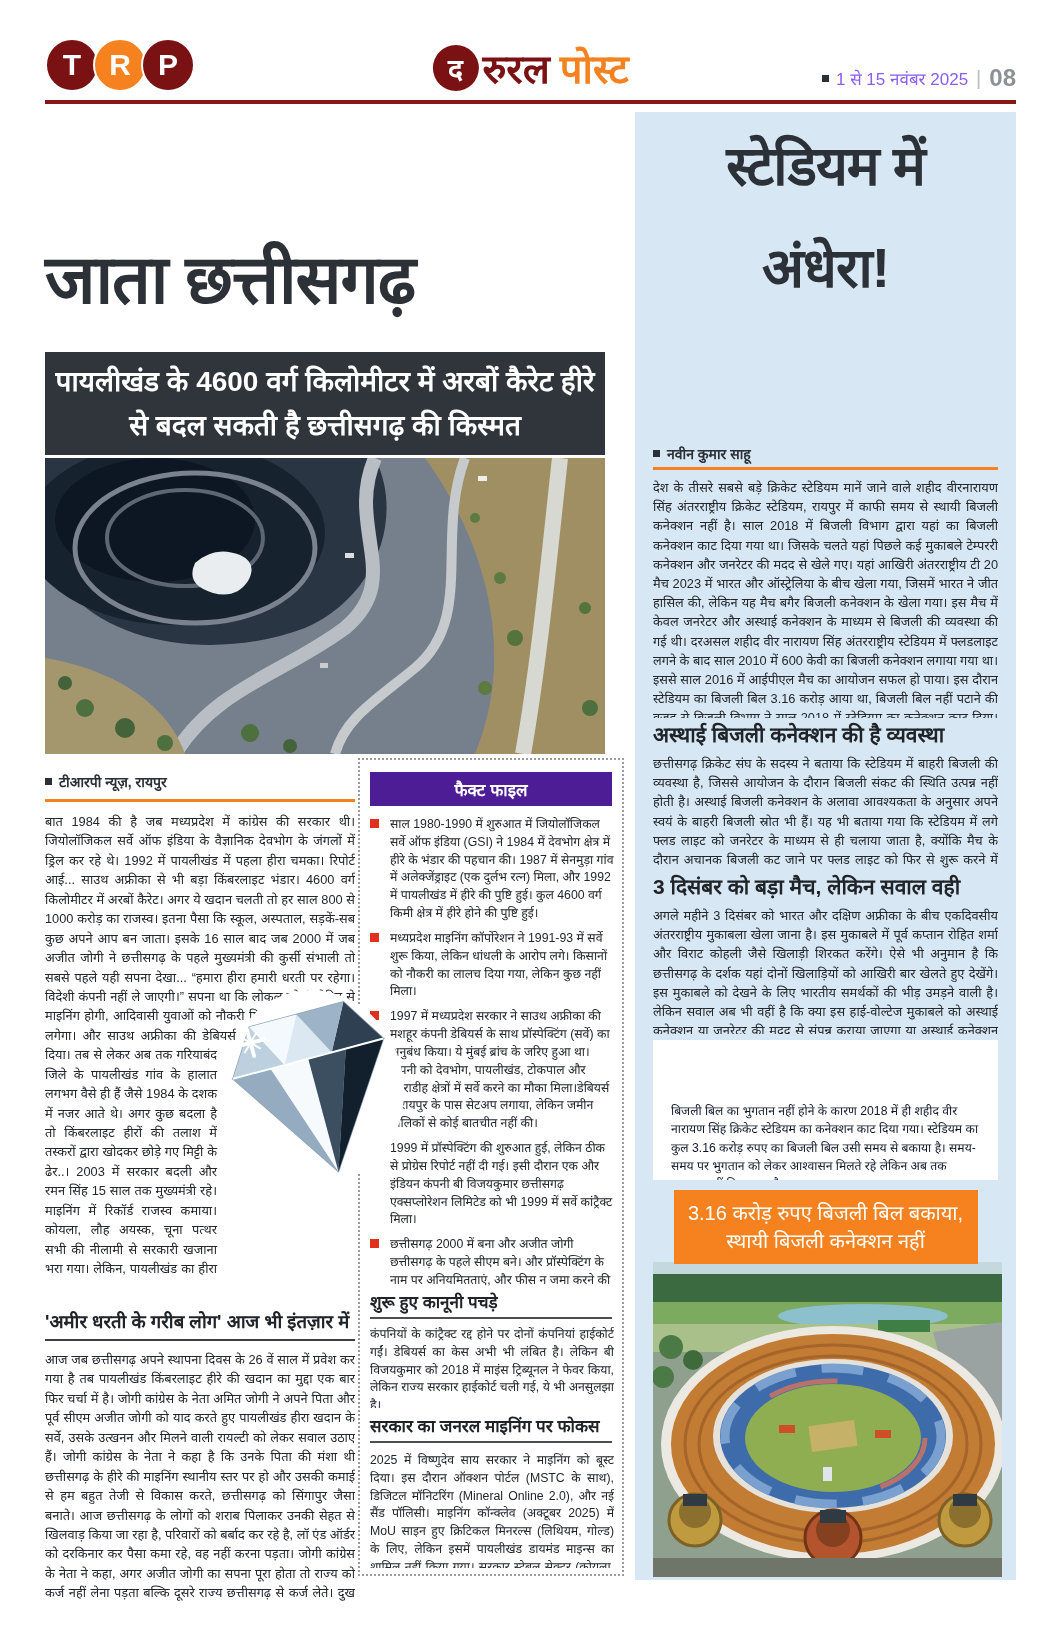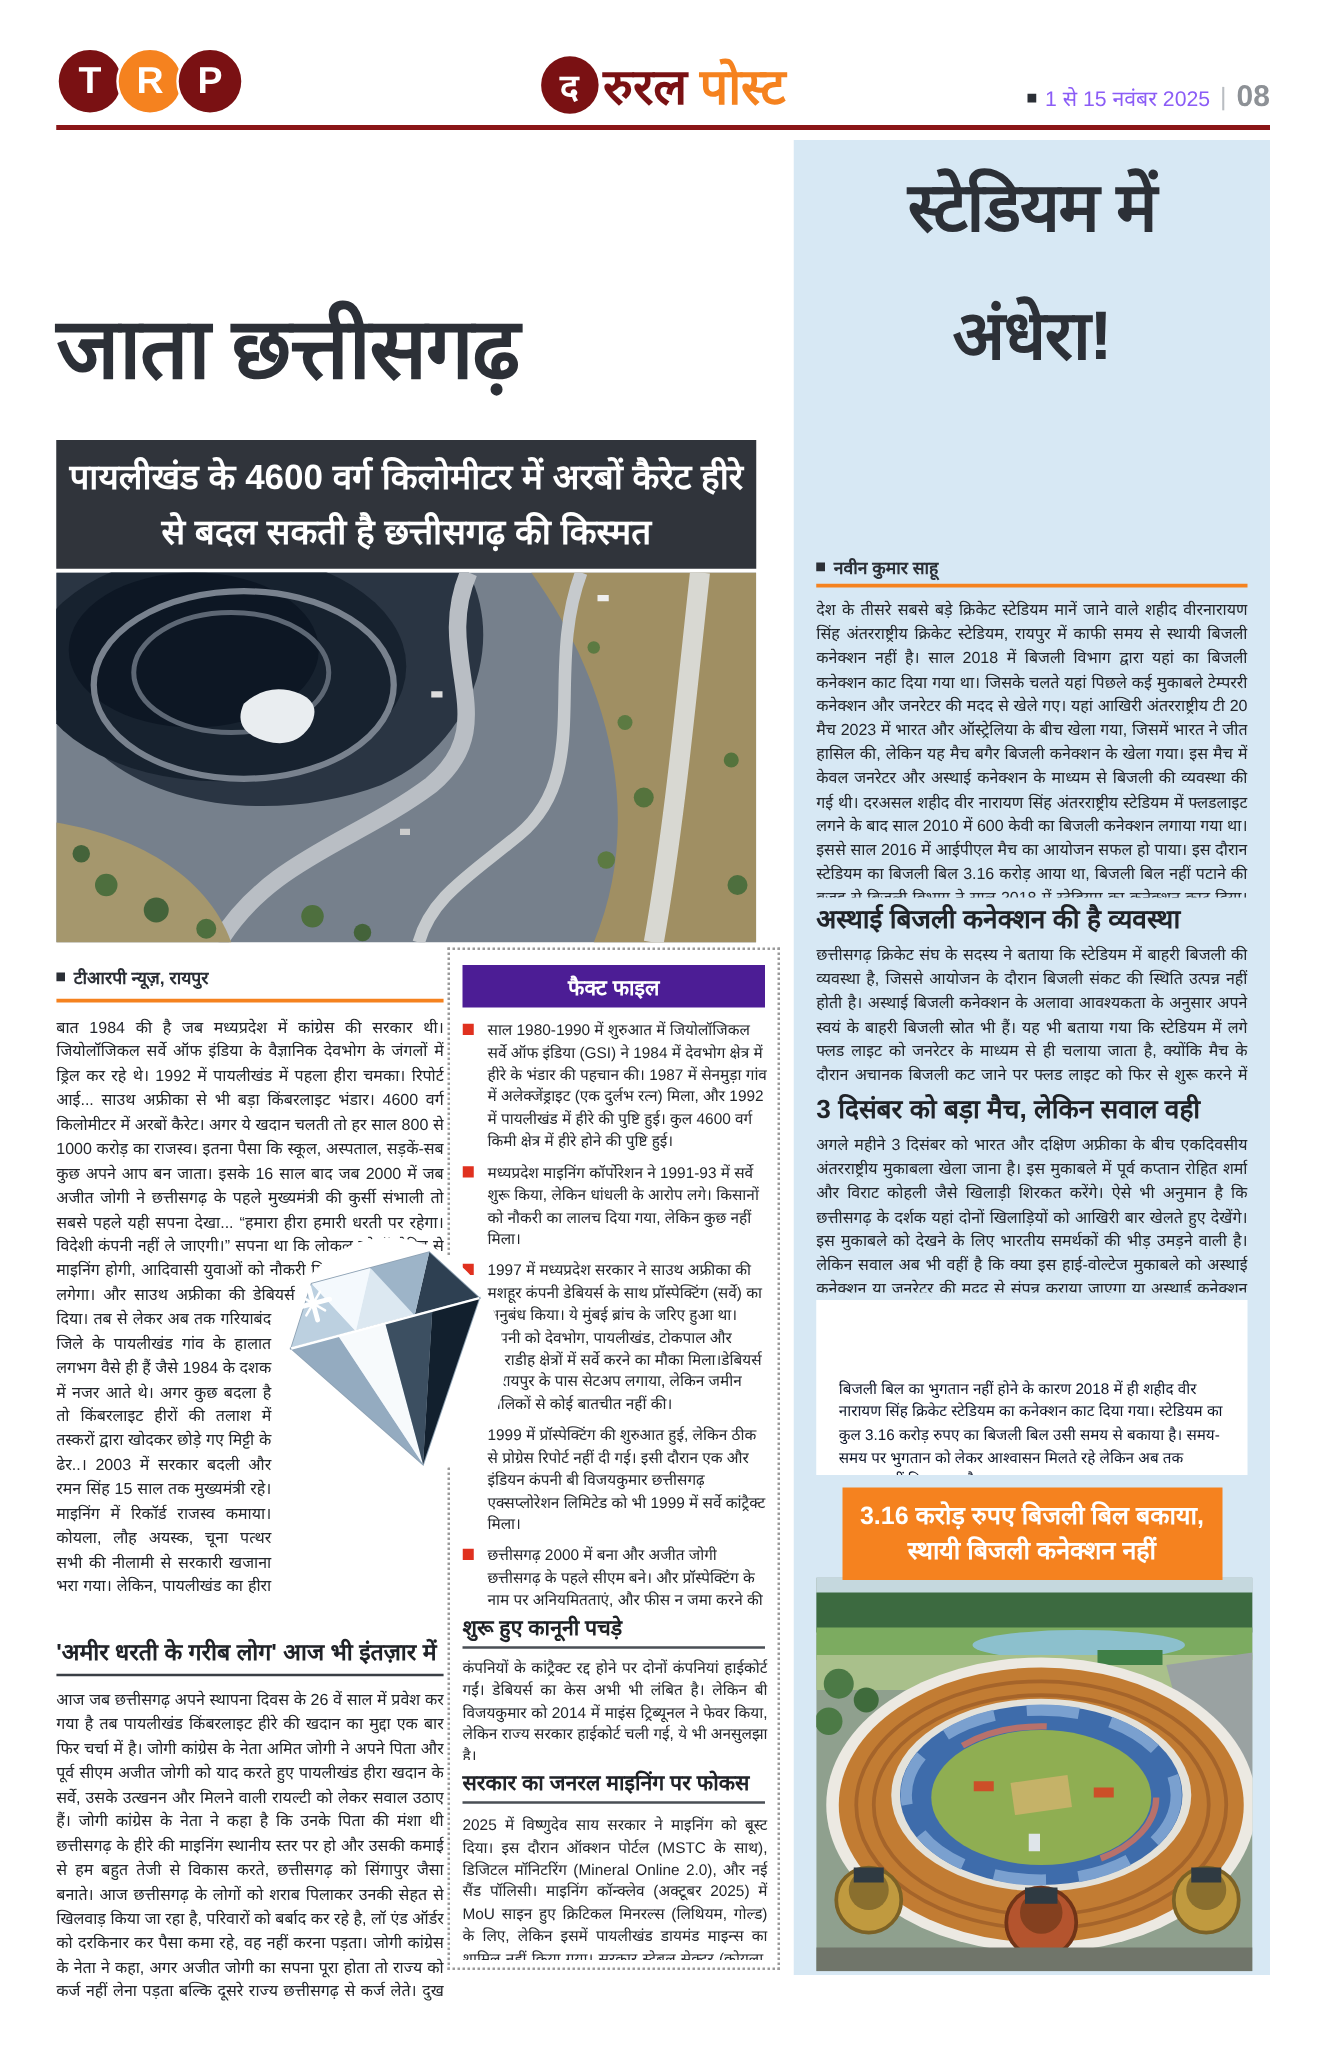--- a/index.html
+++ b/index.html
@@ -84,21 +84,21 @@
   .rb1 { top:366px; height:240px; }
   .rs-sec-h { position:absolute; left:18px; right:18px; font-size:21px; font-weight:800; color:#202328; }
   .rs1h { top:608px; } .rs1t { top:642px; height:116px; }
   .rs2h { top:760px; } .rs2t { top:794px; height:128px; }
   .rs-quote { position:absolute; left:18px; right:18px; top:928px; height:140px; background:#fff; padding:14px 18px 10px 18px; overflow:hidden; }
   .quote-text { font-size:12.2px; line-height:1.5; color:#0f172a; max-height:92px; overflow:hidden;margin-top:48px; }
   .quote-attr { text-align:left; font-size:12.5px; color:#3f454c; margin-top:5px; }
   .quote-attr .qname { font-weight:bold; color:#2b2f36; }
   .rs-highlight {
     position:absolute; top:1078px; left:50%; transform:translateX(-50%); width:304px;
-    background:#f5821f; color:#fff; text-align:center; font-weight:700; font-size:20px; line-height:1.4;
+    background:#f5821f; color:#fff; text-align:center; font-weight:400; font-size:20px; line-height:1.4;
     padding:9px 6px; z-index:4;
   }
   .rs-photo { position:absolute; left:18px; right:18px; top:1150px; height:315px; }
 </style>
 </head>
 <body>
 
 <div class="page">
 
   <div class="hdr">
@@ -181,21 +181,21 @@
   <aside class="factcol">
     <div class="fact-hdr">फैक्ट फाइल</div>
     <ul class="fact-bullets">
       <li><span class="rsq"></span><span>साल 1980-1990 में शुरुआत में जियोलॉजिकल सर्वे ऑफ इंडिया (GSI) ने 1984 में देवभोग क्षेत्र में हीरे के भंडार की पहचान की। 1987 में सेनमुड़ा गांव में अलेक्जेंड्राइट (एक दुर्लभ रत्न) मिला, और 1992 में पायलीखंड में हीरे की पुष्टि हुई। कुल 4600 वर्ग किमी क्षेत्र में हीरे होने की पुष्टि हुई।</span></li>
       <li><span class="rsq"></span><span>मध्यप्रदेश माइनिंग कॉर्पोरेशन ने 1991-93 में सर्वे शुरू किया, लेकिन धांधली के आरोप लगे। किसानों को नौकरी का लालच दिया गया, लेकिन कुछ नहीं मिला।</span></li>
       <li><span class="rsq"></span><span>1997 में मध्यप्रदेश सरकार ने साउथ अफ्रीका की मशहूर कंपनी डेबियर्स के साथ प्रॉस्पेक्टिंग (सर्वे) का अनुबंध किया। ये मुंबई ब्रांच के जरिए हुआ था। कंपनी को देवभोग, पायलीखंड, टोकपाल और बेहराडीह क्षेत्रों में सर्वे करने का मौका मिला।डेबियर्स ने रायपुर के पास सेटअप लगाया, लेकिन जमीन मालिकों से कोई बातचीत नहीं की।</span></li>
       <li><span class="rsq"></span><span>1999 में प्रॉस्पेक्टिंग की शुरुआत हुई, लेकिन ठीक से प्रोग्रेस रिपोर्ट नहीं दी गई। इसी दौरान एक और इंडियन कंपनी बी विजयकुमार छत्तीसगढ़ एक्सप्लोरेशन लिमिटेड को भी 1999 में सर्वे कांट्रैक्ट मिला।</span></li>
       <li><span class="rsq"></span><span>छत्तीसगढ़ 2000 में बना और अजीत जोगी छत्तीसगढ़ के पहले सीएम बने। और प्रॉस्पेक्टिंग के नाम पर अनियमितताएं, और फीस न जमा करने की शिकायत मिलने पर 2001-2002 में जोगी सरकार ने दोनों कंपनियों के कांट्रैक्ट रद्द कर दिए।</span></li>
     </ul>
     <div class="fact-sec-h fs1h">शुरू हुए कानूनी पचड़े</div>
-    <div class="fact-sec-t fs1t">कंपनियों के कांट्रैक्ट रद्द होने पर दोनों कंपनियां हाईकोर्ट गईं। डेबियर्स का केस अभी भी लंबित है। लेकिन बी विजयकुमार को 2014 में माइंस ट्रिब्यूनल ने फेवर किया, लेकिन राज्य सरकार हाईकोर्ट चली गई, ये भी अनसुलझा है।</div>
+    <div class="fact-sec-t fs1t">कंपनियों के कांट्रैक्ट रद्द होने पर दोनों कंपनियां हाईकोर्ट गईं। डेबियर्स का केस अभी भी लंबित है। लेकिन बी विजयकुमार को 2018 में माइंस ट्रिब्यूनल ने फेवर किया, लेकिन राज्य सरकार हाईकोर्ट चली गई, ये भी अनसुलझा है।</div>
     <div class="fact-sec-h fs2h">सरकार का जनरल माइनिंग पर फोकस</div>
     <div class="fact-sec-t fs2t">2025 में विष्णुदेव साय सरकार ने माइनिंग को बूस्ट दिया। इस दौरान ऑक्शन पोर्टल (MSTC के साथ), डिजिटल मॉनिटरिंग (Mineral Online 2.0), और नई सैंड पॉलिसी। माइनिंग कॉन्क्लेव (अक्टूबर 2025) में MoU साइन हुए क्रिटिकल मिनरल्स (लिथियम, गोल्ड) के लिए, लेकिन इसमें पायलीखंड डायमंड माइन्स का शामिल नहीं किया गया। सरकार स्टेबल सेक्टर (कोयला, आयरन ओर) पर फोकस रहा।</div>
   </aside>
 
   <svg class="diamond" viewBox="0 0 190 210">
     <g transform="rotate(-15 95 100)">
       <ellipse cx="95" cy="105" rx="90" ry="100" fill="#ffffff"></ellipse>
       <polygon points="15,75 45,28 145,28 175,75" fill="#e9f2f9" stroke="#8fa3b5" stroke-width="1.5"></polygon>
       <polygon points="15,75 45,28 70,75" fill="#bcd0e0"></polygon>
       <polygon points="120,75 145,28 175,75" fill="#2e4052"></polygon>

